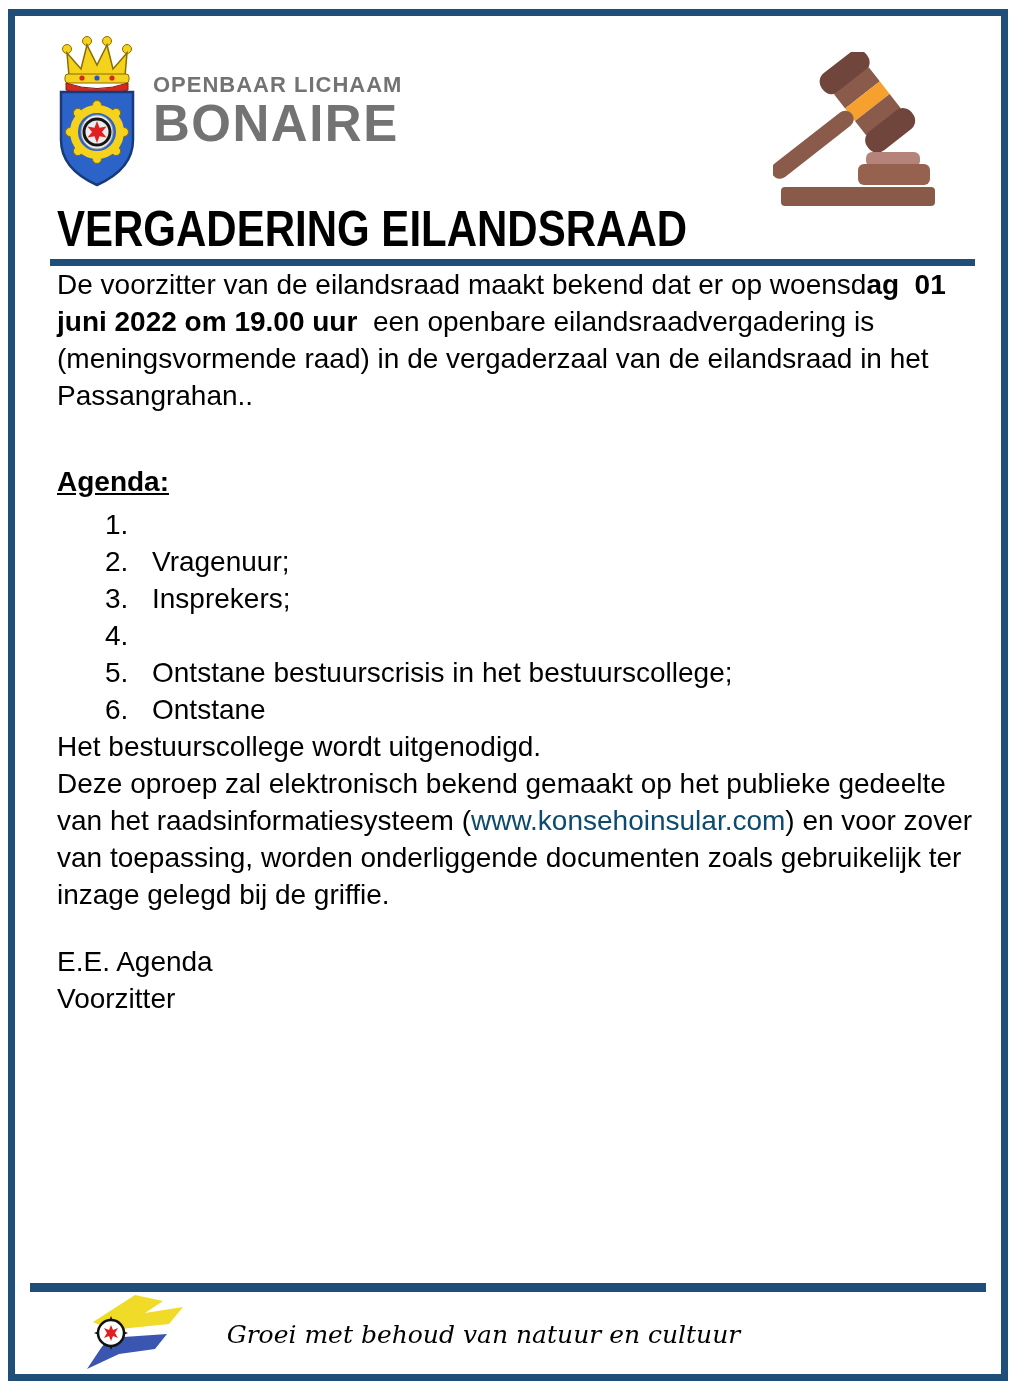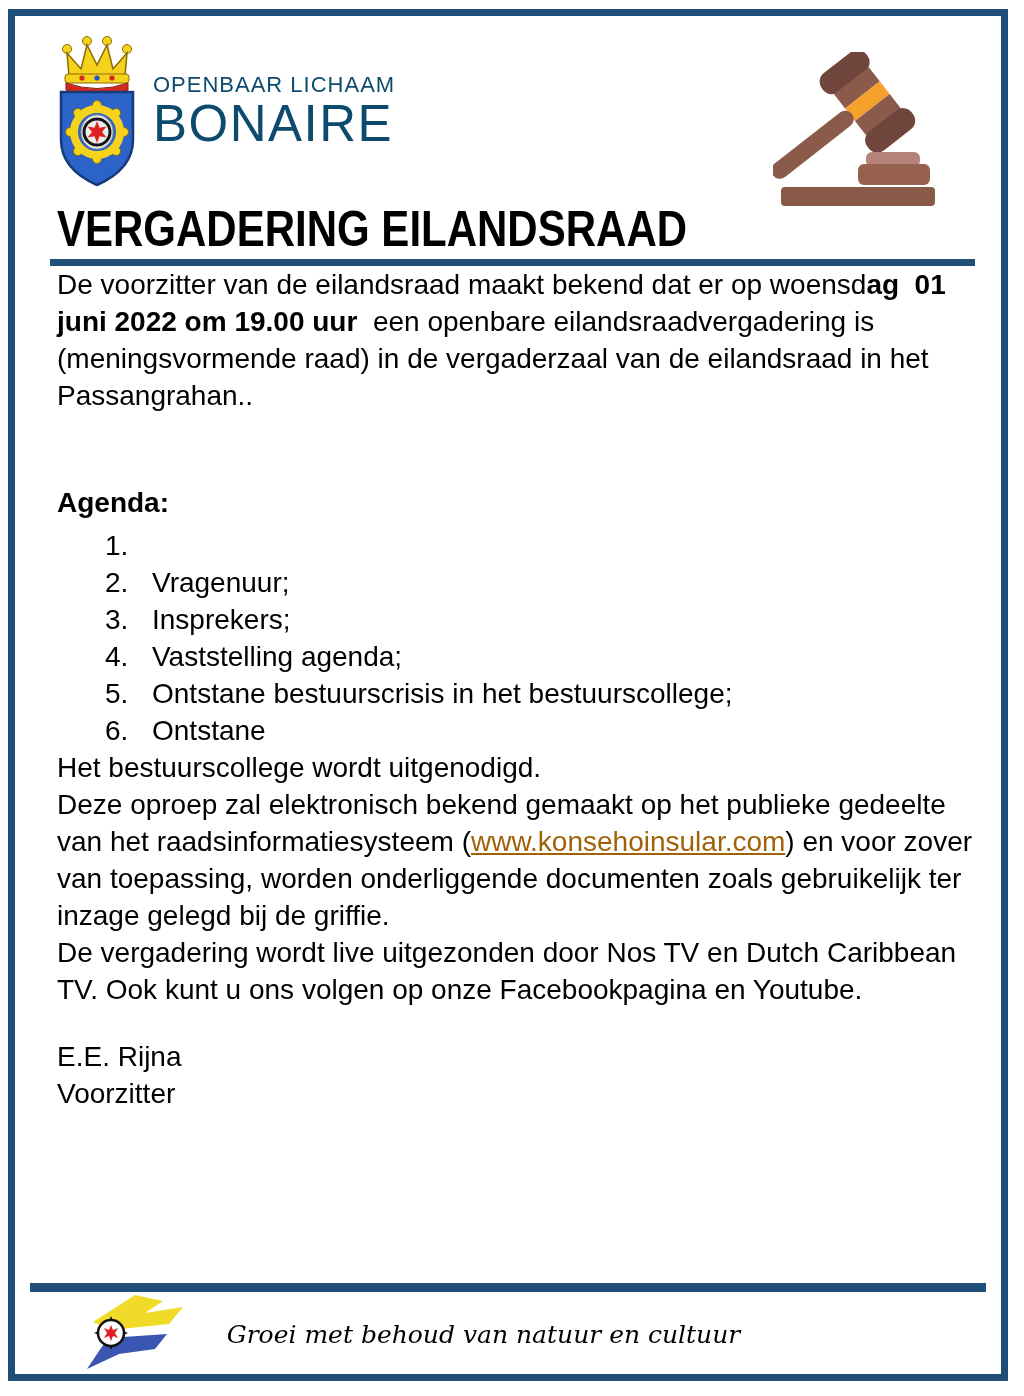--- a/index.html
+++ b/index.html
@@ -8,38 +8,38 @@
     font-family:"Liberation Sans", sans-serif; color:#000;
     overflow:hidden;
   }
   .frame {
     position:absolute; left:8px; top:9px; width:1000px; height:1372px;
     border:7px solid #1f4e79; box-sizing:border-box; pointer-events:none;
   }
   .content { position:absolute; left:57px; top:28px; width:918px; }
   .header { position:relative; height:160px; }
   .crest { position:absolute; left:-12px; top:2px; }
-  .org { position:absolute; left:96px; top:44px; color:#0c4a6e; }
+  .org { position:absolute; left:96px; top:44px; color:#737373;font-weight:bold; }
   .org1 { font-size:22px; letter-spacing:1px; }
   .org2 { font-size:51px; letter-spacing:1.5px; line-height:1.0; }
   .gavel { position:absolute; right:30px; top:24px; }
   .title {
     margin:16px 0 0 0; font-size:50px; font-weight:bold; line-height:1;
     transform:scaleX(0.84); transform-origin:left bottom; white-space:nowrap;
   }
   .title-rule { margin:5px 0 0 -7px; width:925px; height:7px; background:#1f4e79; }
   .para { margin:0; font-size:28px; line-height:37px; white-space:pre-wrap; }
   .b { font-weight:bold; }
   .intro { }
-  .agenda-heading { margin-top:70px; font-weight:bold; }
+  .agenda-heading { margin-top:49px; font-weight:bold;text-decoration:underline; }
   .agenda { list-style:none; margin:6px 0 0 0; padding:0; }
   .agenda-item { display:flex; font-size:28px; line-height:37px; }
   .agenda-item .num { margin-left:48px; width:47px; flex:0 0 auto; }
   .bodyblock { }
-  .link { color:#a16207; text-decoration:underline; cursor:pointer; }
+  .link { color:#0c4a6e; cursor:pointer; }
   .signature { margin-top:30px; }
   .footer-bar { position:absolute; left:30px; top:1283px; width:956px; height:9px; background:#1f4e79; }
   .footer {
     position:absolute; left:0; top:1292px; width:811px;
     display:flex; justify-content:center; align-items:center;
   }
   .tagline {
     font-family:"DejaVu Serif", serif; font-style:italic; font-size:25px;
     margin-left:6px; white-space:nowrap;
   }
@@ -118,40 +118,38 @@
     <li class="agenda-item">
         <span class="num">2.</span>
         <span class="txt">Vragenuur;</span>
       </li>
     <li class="agenda-item">
         <span class="num">3.</span>
         <span class="txt">Insprekers;</span>
       </li>
     <li class="agenda-item">
         <span class="num">4.</span>
-        <span class="txt">Vaststelling agenda;</span>
       </li>
     <li class="agenda-item">
         <span class="num">5.</span>
         <span class="txt">Ontstane bestuurscrisis in het bestuurscollege;</span>
       </li>
     <li class="agenda-item">
         <span class="num">6.</span>
         <span class="txt">Ontstane</span>
       </li>
   </ol>
 
   <div class="bodyblock">
     <p class="para">Het bestuurscollege wordt uitgenodigd.</p>
     <p class="para"><span>Deze oproep zal elektronisch bekend gemaakt op het publieke gedeelte van het raadsinformatiesysteem (</span><a class="link">www.konsehoinsular.com</a><span>) en voor zover van toepassing, worden onderliggende documenten zoals gebruikelijk ter inzage gelegd bij de griffie.</span></p>
-    <p class="para">De vergadering wordt live uitgezonden door Nos TV en Dutch Caribbean TV. Ook kunt u ons volgen op onze Facebookpagina en Youtube.</p>
   </div>
 
   <div class="signature">
-    <p class="para">E.E. Rijna</p>
+    <p class="para">E.E. Agenda</p>
     <p class="para">Voorzitter</p>
   </div>
 
 </div>
 
 <div class="footer-bar"></div>
 
 <div class="footer">
   <div class="flogo">
     <svg width="150" height="80" viewBox="0 0 150 80">

